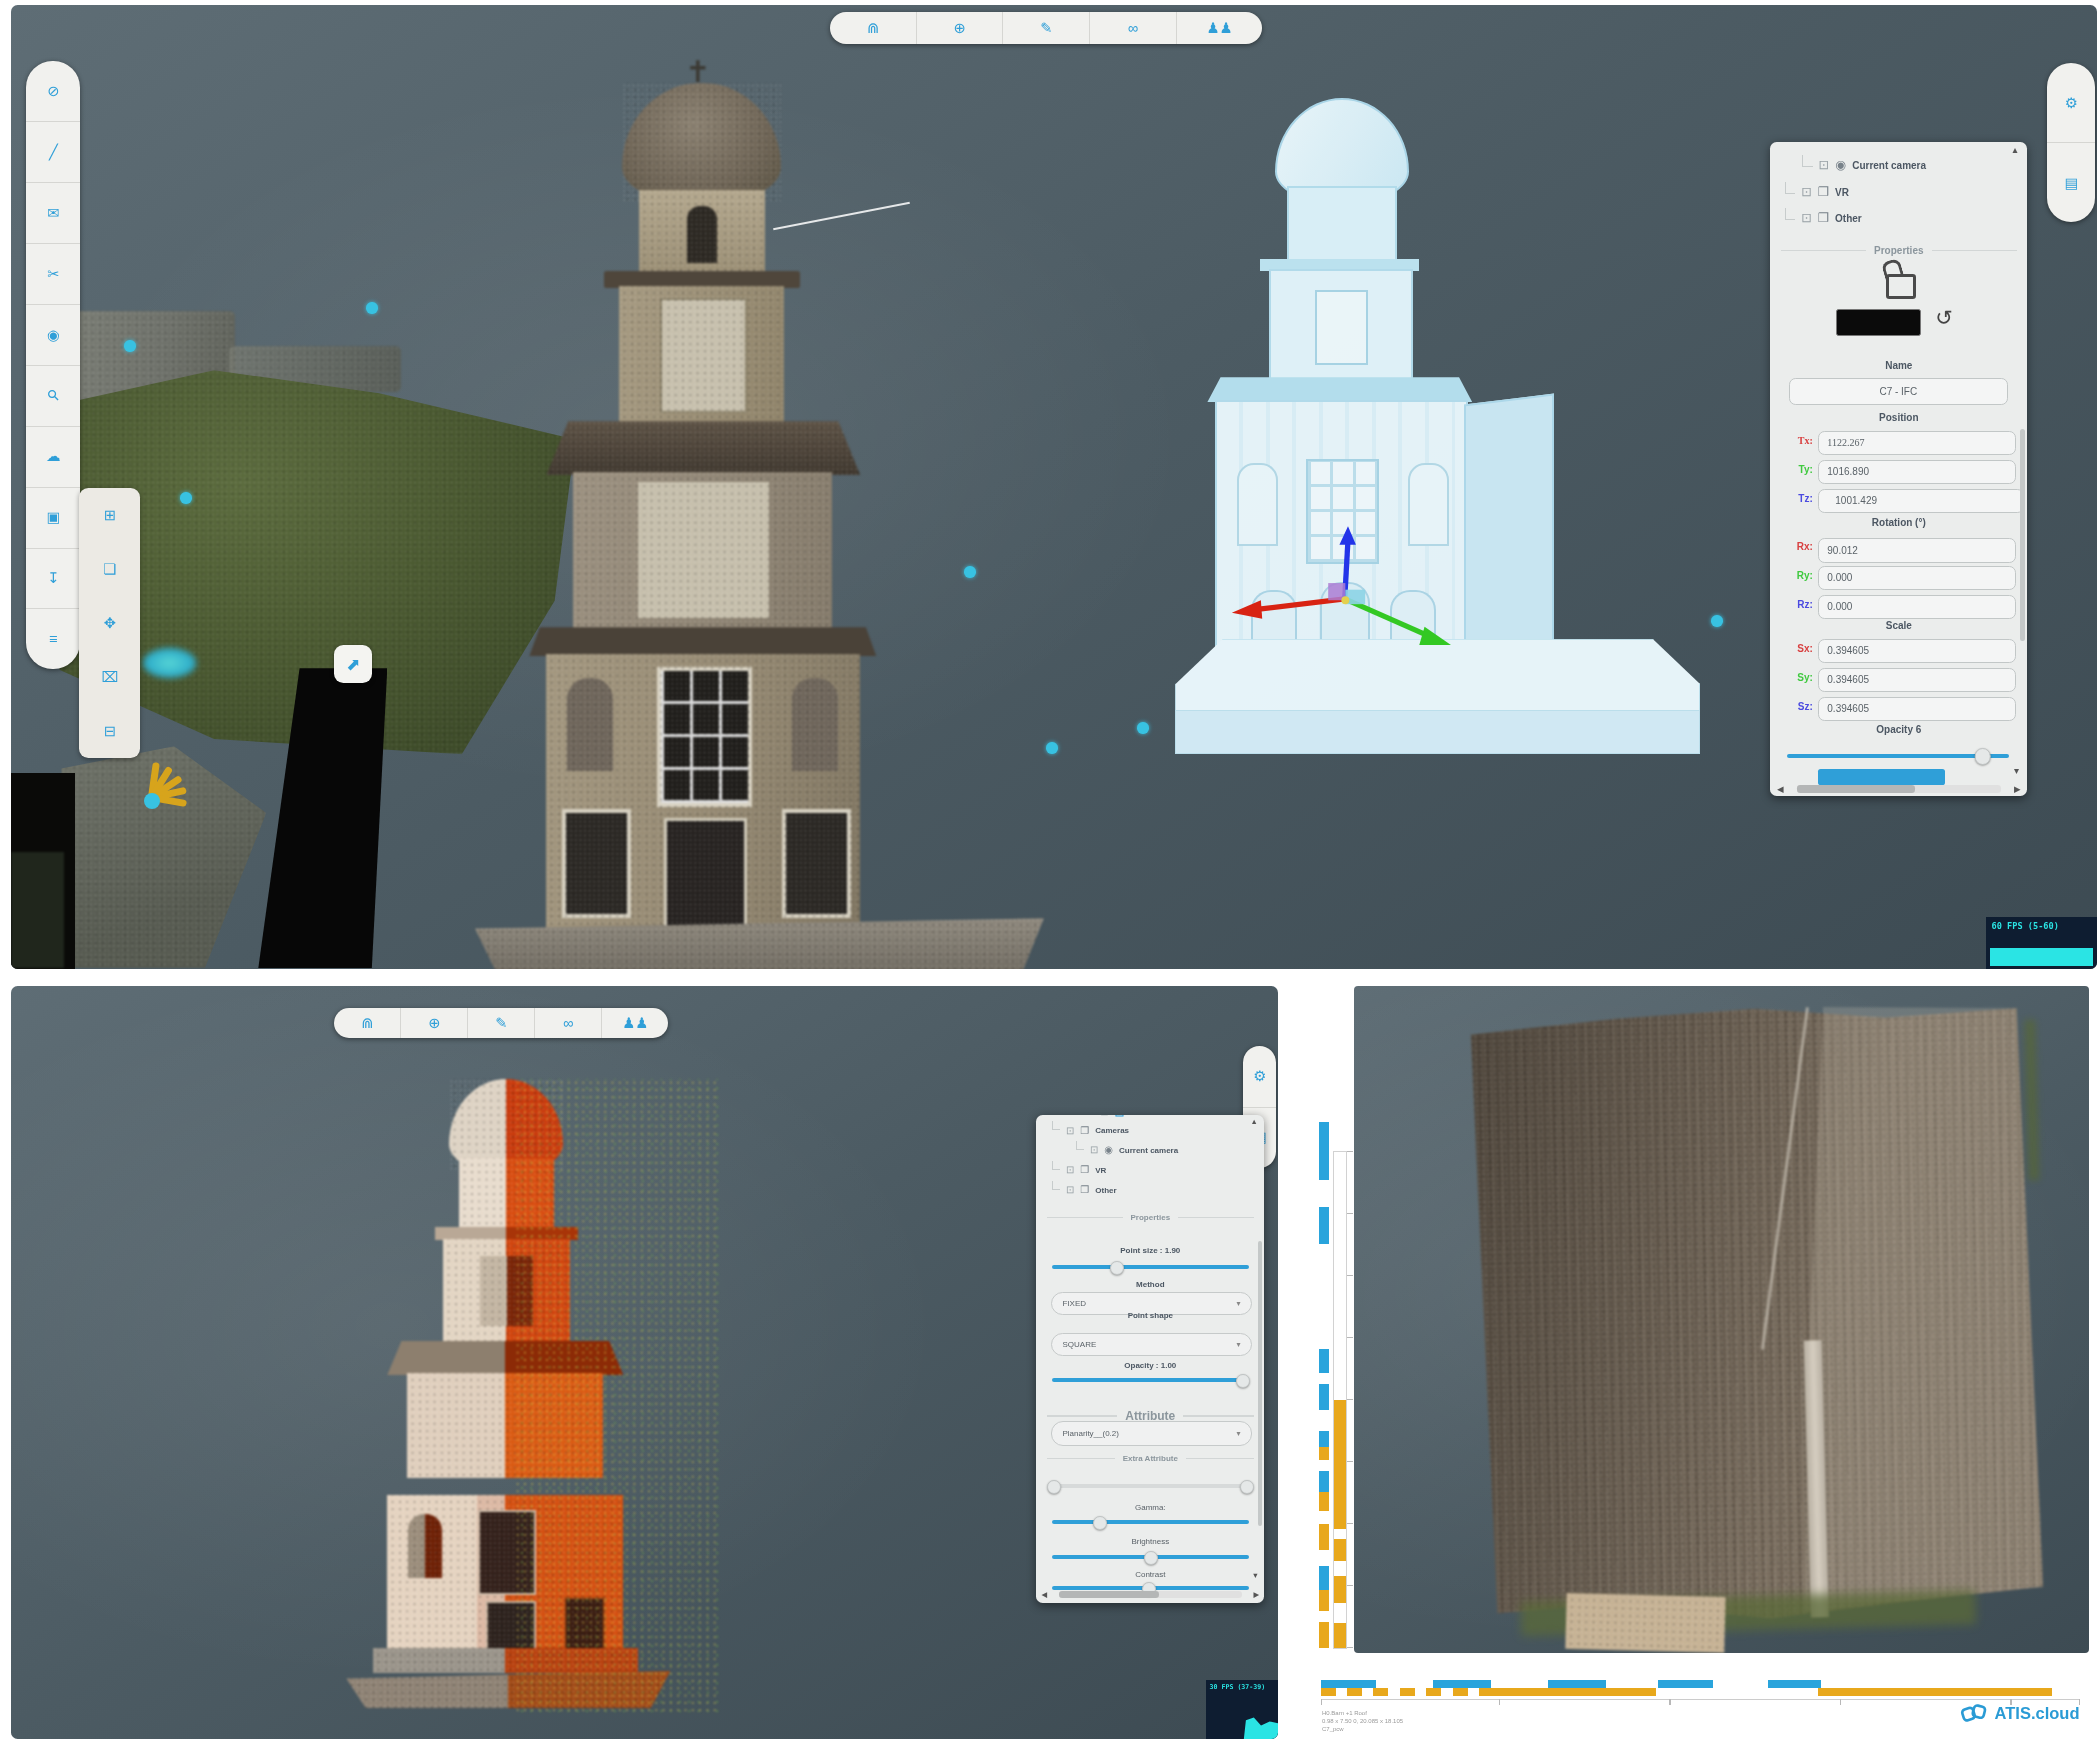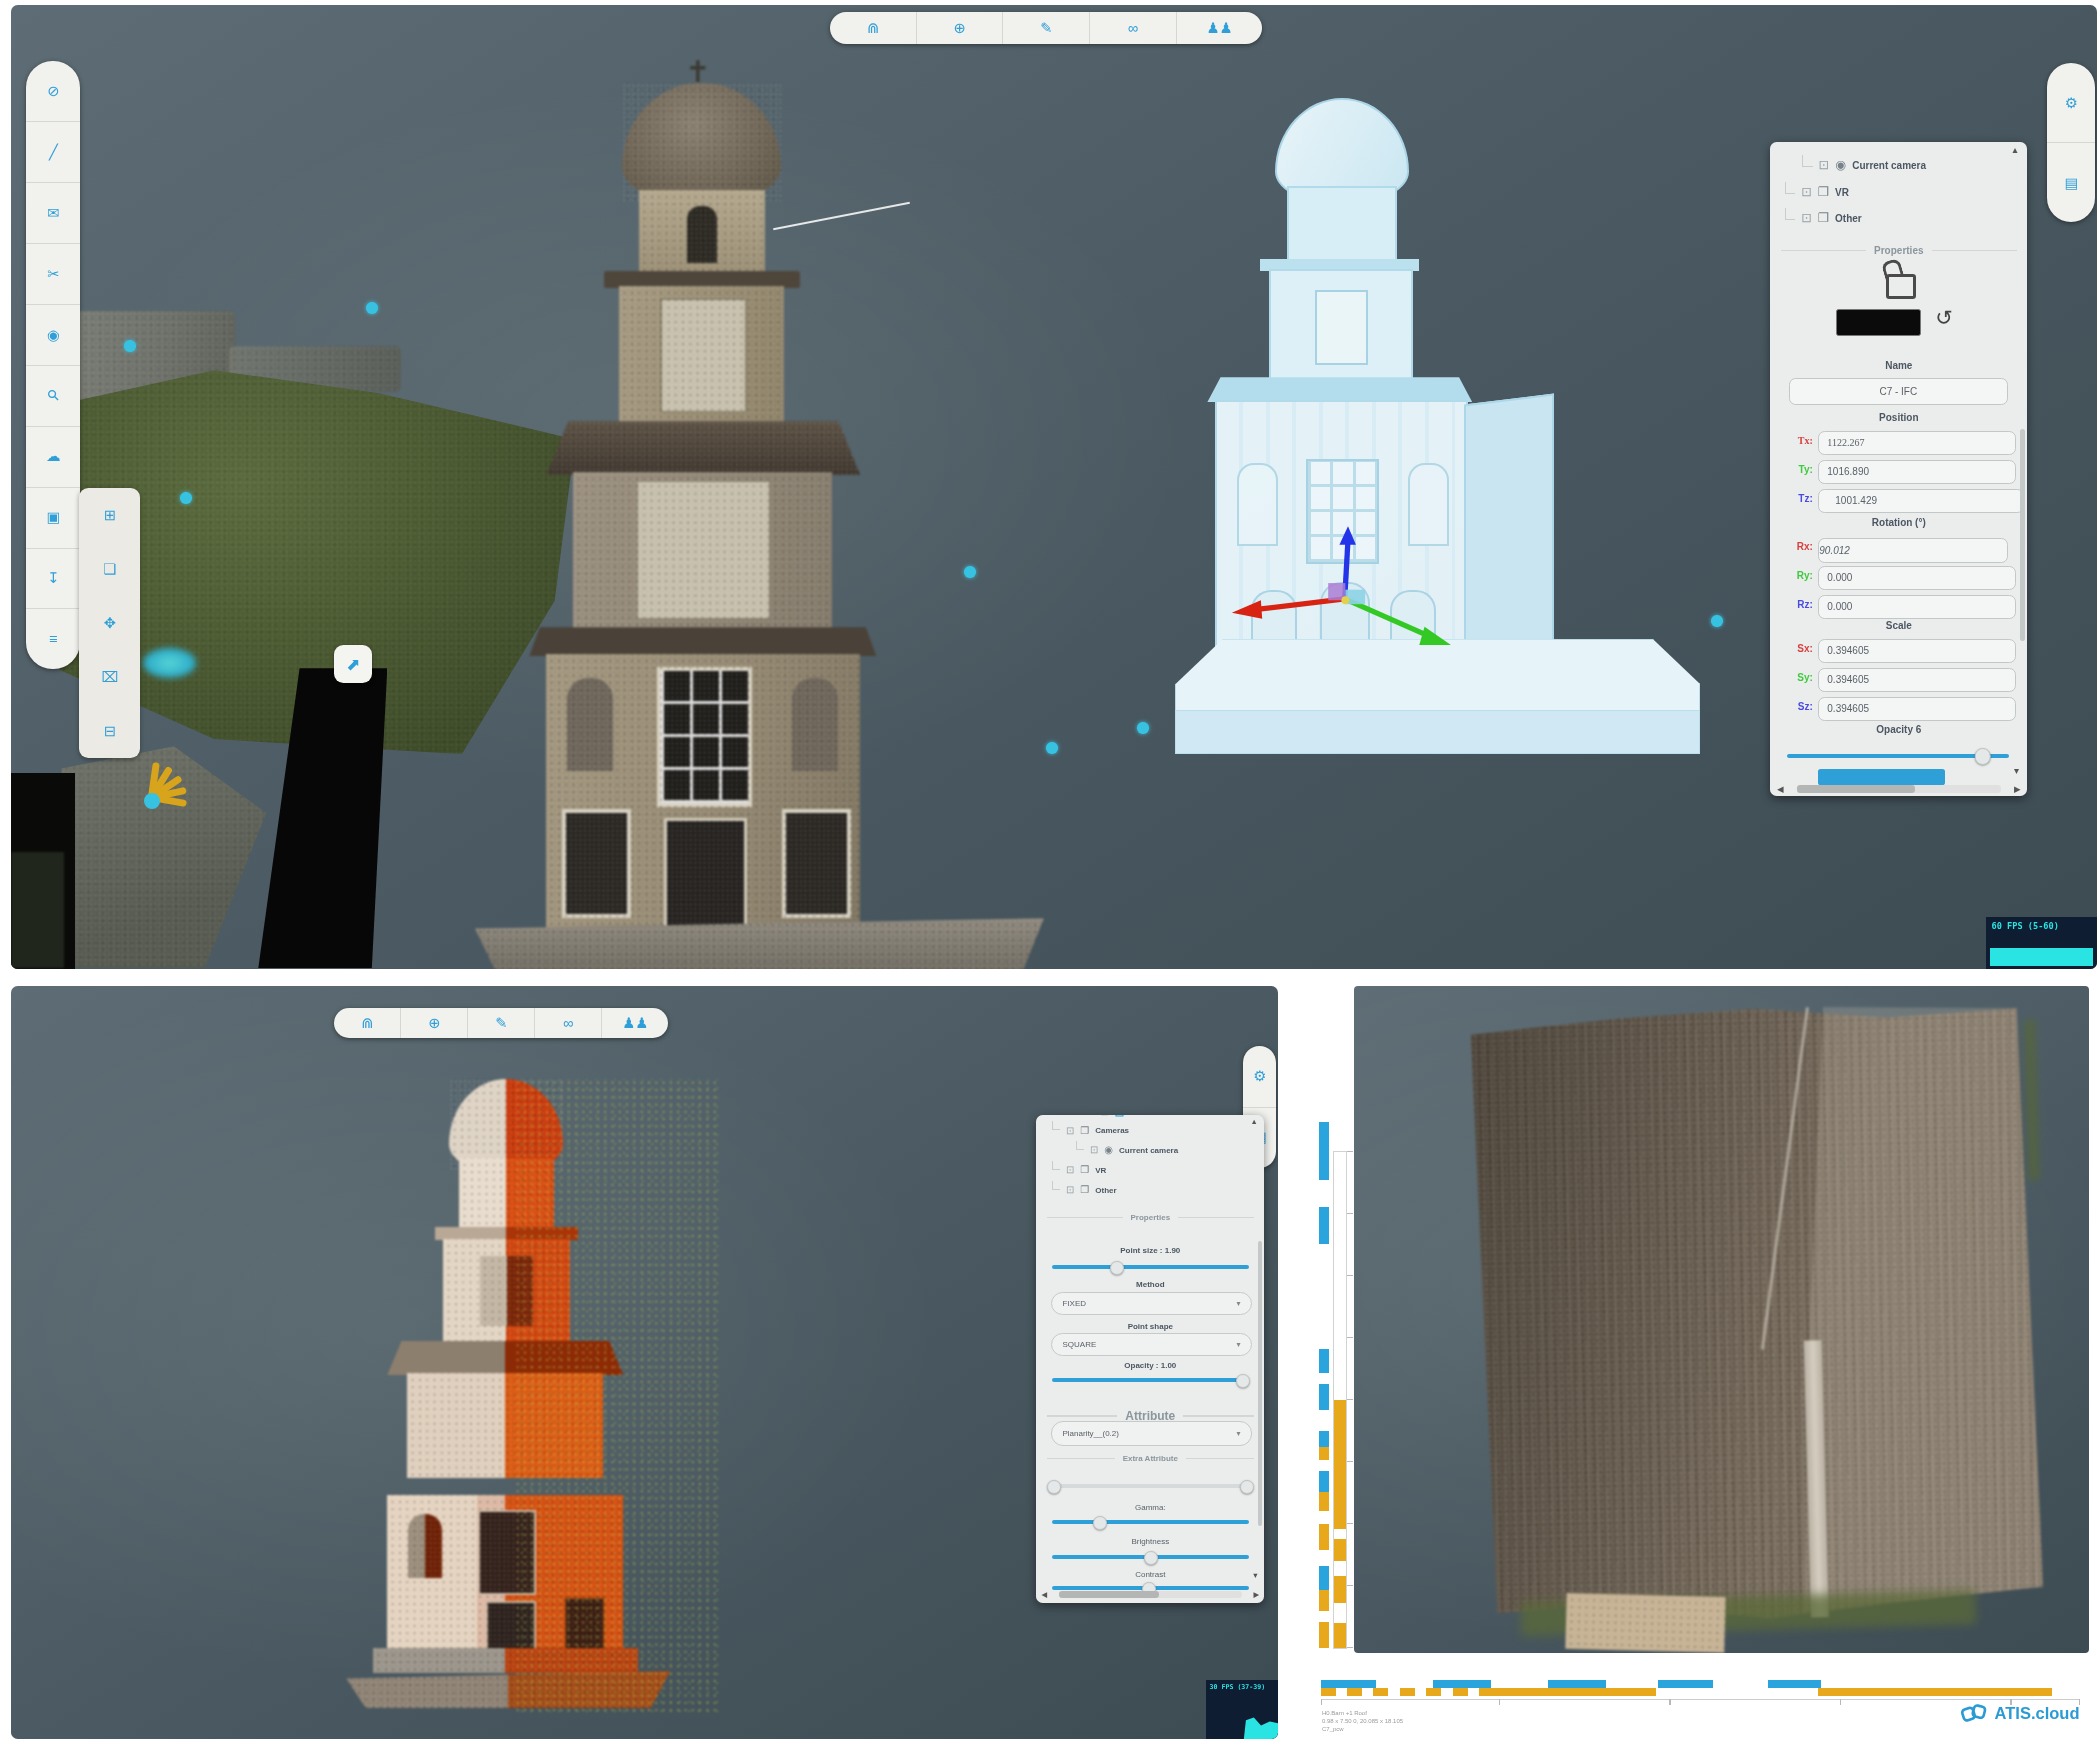--- a/index.html
+++ b/index.html
@@ -327,21 +327,21 @@
           <span style="position: absolute; left: 16px; top: 5.3px; width: 26.5px; text-align: right; font-weight: bold; color: rgb(74, 74, 224);">Tz:</span>
           <div class="inputbox" style="left: 48px; top: 1.3px; width: 188px; height: 22.5px; padding-left: 16px;">
             <span>1001.429</span>
           </div>
         </div>
       </div>
     <div class="ctr-label" style="top:375px">Rotation (°)</div>
     <div class="abs" style="left:0;top:393px;width:100%" id="rot-rows">
         <div style="position: relative; height: 29px;">
           <span style="position: absolute; left: 16px; top: 5.3px; width: 26.5px; text-align: right; font-weight: bold; color: rgb(216, 64, 64);">Rx:</span>
-          <div class="inputbox" style="left: 48px; top: 3px; width: 188px; height: 22.5px; padding-left: 0; font-style: italic;">
+          <div class="inputbox" style="left: 48px; top: 3px; width: 188px; height: 22.5px; padding-left: 8px;">
             <span>90.012</span>
           </div>
         </div>
         <div style="position: relative; height: 29px;">
           <span style="position: absolute; left: 16px; top: 5.3px; width: 26.5px; text-align: right; font-weight: bold; color: rgb(63, 201, 63);">Ry:</span>
           <div class="inputbox" style="left: 48px; top: 1.3px; width: 188px; height: 22.5px; padding-left: 8px;">
             <span>0.000</span>
           </div>
         </div>
         <div style="position: relative; height: 29px;">
@@ -498,21 +498,21 @@
     <div class="ctr-label" style="top:131px;font-size:8px">Point size : 1.90</div>
     <div class="slider" style="left:16px;top:146px;width:197px;height:12px">
       <div class="track" style="top:4px"></div>
       <div class="handle" style="width: 12px; height: 12px; left: 33%;"></div>
     </div>
     <div class="ctr-label" style="top:165px;font-size:8px">Method</div>
     <div class="dropdown" style="left:14.6px;top:177px;width:178px;height:21px;font-size:8px">
       <span>FIXED</span>
       <span style="color:#888">▾</span>
     </div>
-    <div class="ctr-label" style="top:207px;font-size:8px">Point shape</div>
+    <div class="ctr-label" style="top:196px;font-size:8px">Point shape</div>
     <div class="dropdown" style="left:14.6px;top:218px;width:178px;height:21px;font-size:8px">
       <span>SQUARE</span>
       <span style="color:#888">▾</span>
     </div>
     <div class="ctr-label" style="top:246px;font-size:8px">Opacity : 1.00</div>
     <div class="slider" style="left:16px;top:259px;width:197px;height:12px">
       <div class="track" style="top:4px"></div>
       <div class="handle" style="width: 12px; height: 12px; left: 97%;"></div>
     </div>
     <div class="sec-title" style="top:294px;font-size:12px">

